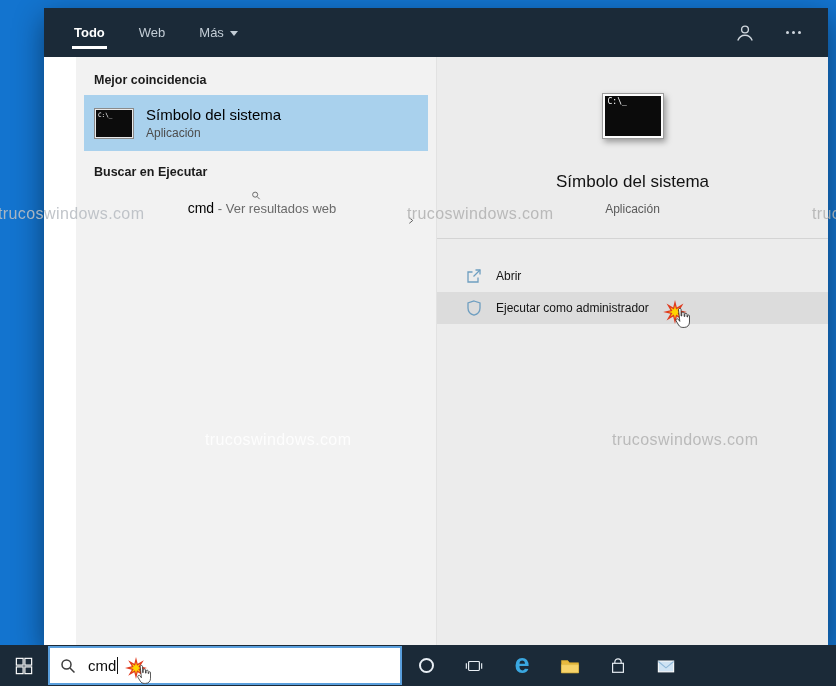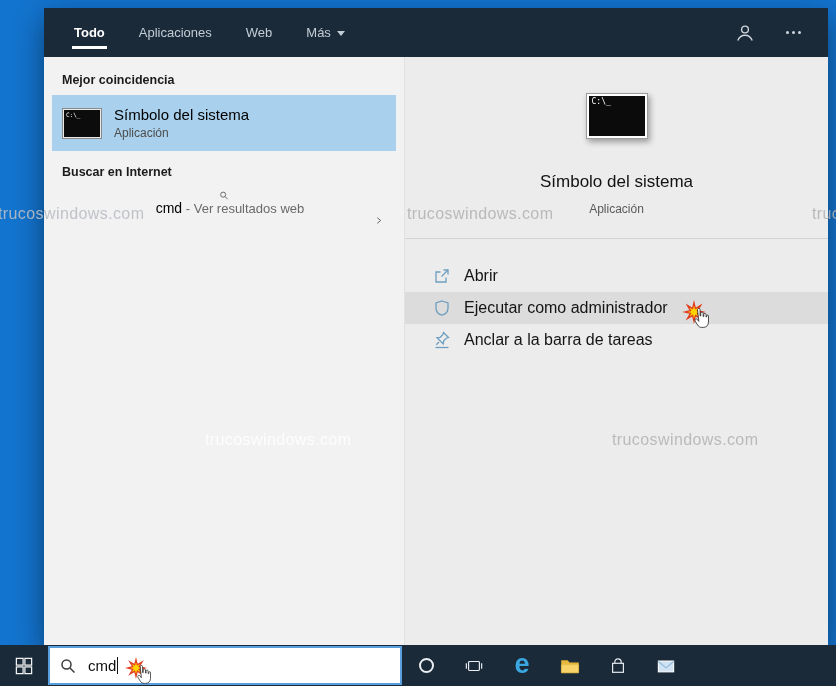--- a/index.html
+++ b/index.html
@@ -23,21 +23,21 @@
   .tab.selected { color:#fff; font-weight:bold; }
   .tab.selected::after { content:""; position:absolute; left:0; right:0; bottom:7px; height:3px; background:#fff; }
   .chev-down { width:0; height:0; border-left:4px solid transparent; border-right:4px solid transparent; border-top:5px solid #c3cdd6; margin-top:2px;}
   .header-right { margin-left:auto; display:flex; align-items:center; gap:26px; }
   .hicon { width:22px; height:22px; display:flex; align-items:center; justify-content:center; }
   .dots { display:flex; gap:3px; }
   .dots i { width:3px; height:3px; border-radius:50%; background:#cfd6dd; }
 
   
   .panel-body { position:absolute; top:49px; left:0; right:0; bottom:0; display:flex; }
-  .left-panel { width:360px; position:relative; background:#f2f2f2; }
+  .left-panel { width:360px; position:relative; background:#f2f2f2;margin-left:32px; }
   .right-panel { flex:1; position:relative; background:#ececec; border-left:1px solid #e2e2e2; }
 
   .section-label { position:absolute; left:18px; font-size:12.5px; font-weight:bold; color:#1c1c1c; }
   .lbl-best { top:16px; }
   .lbl-web { top:108px; }
 
   .best-match {
     position:absolute; left:8px; right:8px; top:38px; height:56px;
     background:#a9d1ed; display:flex; align-items:center; padding:0 10px; cursor:default;
   }
@@ -65,21 +65,21 @@
     border:1px solid #9c9c9c; box-shadow:0 0 0 2px #fdfdfd inset, 2px 3px 6px rgba(0,0,0,.35);
   }
   .term-icon-lg span { position:absolute; left:5px; top:3px; font-family:"DejaVu Sans Mono", monospace; font-size:8px; color:#fff; }
   .app-title { position:absolute; left:0; right:0; top:115px; text-align:center; font-size:17px; color:#121212; }
   .app-sub { position:absolute; left:0; right:0; top:145px; text-align:center; font-size:12px; color:#5a5a5a; }
   .divider { position:absolute; left:0; right:0; top:181px; height:1px; background:#d4d4d4; }
 
   .actions { position:absolute; left:0; right:0; top:203px; }
   .action { height:32px; display:flex; align-items:center; padding-left:28px; gap:13px; cursor:default; position:relative; }
   .action.highlight { background:#dcdcdc; }
-  .action-label { font-size:16px; color:#141414; }
+  .action-label { font-size:12px; color:#141414; }
   .aicon { flex:none; width:18px; height:18px; }
 
   
   .click-fx { position:relative; width:30px; height:30px; flex:none; pointer-events:none; }
   .click-fx svg { position:absolute; }
   .fx-star { left:0; top:0; }
   .fx-hand { left:11px; top:9px; }
   .fx-row { margin-left:0px; transform:translateY(6px); }
 
   
@@ -113,23 +113,20 @@
 
 <div></div>
 
 <div class="window">
 
   <div class="header">
     <div class="tab selected">
       <span>Todo</span>
     </div>
     <div class="tab">
-      <span>Aplicaciones</span>
-    </div>
-    <div class="tab">
       <span>Web</span>
     </div>
     <div class="tab">
       <span>Más</span>
       <span class="chev-down"></span>
     </div>
     <div class="header-right">
       <div class="hicon">
         <svg width="20" height="20" viewBox="0 0 20 20" fill="none" stroke="#cfd6dd" stroke-width="1.4">
           <circle cx="10" cy="6.5" r="3.4"></circle>
@@ -154,21 +151,21 @@
       <div class="best-match">
         <div class="term-icon-sm">
           <span>C:\_</span>
         </div>
         <div class="bm-text">
           <span class="bm-title">Símbolo del sistema</span>
           <span class="bm-sub">Aplicación</span>
         </div>
       </div>
 
-      <div class="section-label lbl-web">Buscar en Internet</div>
+      <div class="section-label lbl-web">Buscar en Ejecutar</div>
 
       <div class="web-item">
         <svg width="16" height="16" viewBox="0 0 16 16" fill="none" stroke="#555" stroke-width="1.5">
           <circle cx="6.5" cy="6.5" r="4.5"></circle>
           <line x1="10" y1="10" x2="14.5" y2="14.5"></line>
         </svg>
         <span class="web-text"><span>cmd</span><span class="web-suffix"> - Ver resultados web</span></span>
         <svg class="web-chev" width="14" height="16" viewBox="0 0 14 16" fill="none" stroke="#555" stroke-width="1.6">
           <polyline points="4,3 10,8 4,13"></polyline>
         </svg>
@@ -205,28 +202,20 @@
               <polygon fill="#ffd400" points="18,12 14.3,13 16.24,16.24 13,14.3 12,18 11,14.3 7.76,16.24 9.7,13 6,12 9.7,11 7.76,7.76 11,9.7 12,6 13,9.7 16.24,7.76 14.3,11"></polygon>
             </svg>
             <svg class="fx-hand" width="17" height="21" viewBox="0 0 20 24">
               <path fill="#ffffff" stroke="#1a1a1a" stroke-width="0.9" d="M6.5 1.5 C6.5 .7 7.2 0 8 0 s1.5 .7 1.5 1.5 V9 h.8 V5.8 c0-.8 .6-1.4 1.4-1.4 s1.4 .6 1.4 1.4 V9.6 h.8 V7.2 c0-.7 .6-1.3 1.3-1.3 s1.3 .6 1.3 1.3 v3 h.7 V9 c0-.6 .5-1.1 1.1-1.1 s1.1 .5 1.1 1.1 v7.2 c0 3.6-2.4 6.3-6.2 6.3 h-1.6 c-2.3 0-3.9-1-5-2.8 l-3-5 c-.4-.7-.2-1.6 .5-2 .8-.5 1.7-.3 2.2 .4 l1.7 2.3 z"></path>
             </svg>
           </span>
         </div>
 
 
 
-        <div class="action">
-          <svg class="aicon" viewBox="0 0 18 18" fill="none" stroke="#6e9ec0" stroke-width="1.3">
-            <path d="M10.5 1.5 l5 5 -2.2 .7 -2.6 2.6 -.5 3.2 -6.2-6.2 3.2-.5 2.6-2.6 z"></path>
-            <path d="M6 11 l-2.8 2.8"></path>
-            <path d="M2.5 16.5 h13"></path>
-          </svg>
-          <span class="action-label">Anclar a la barra de tareas</span>
-        </div>
 
       </div>
     </div>
   </div>
 </div>
 
 <span class="wm wm1">trucoswindows.com</span>
 <span class="wm wm2">trucoswindows.com</span>
 <span class="wm wm3">trucoswindows.com</span>
 <span class="wm wm4">trucoswindows.com</span>

